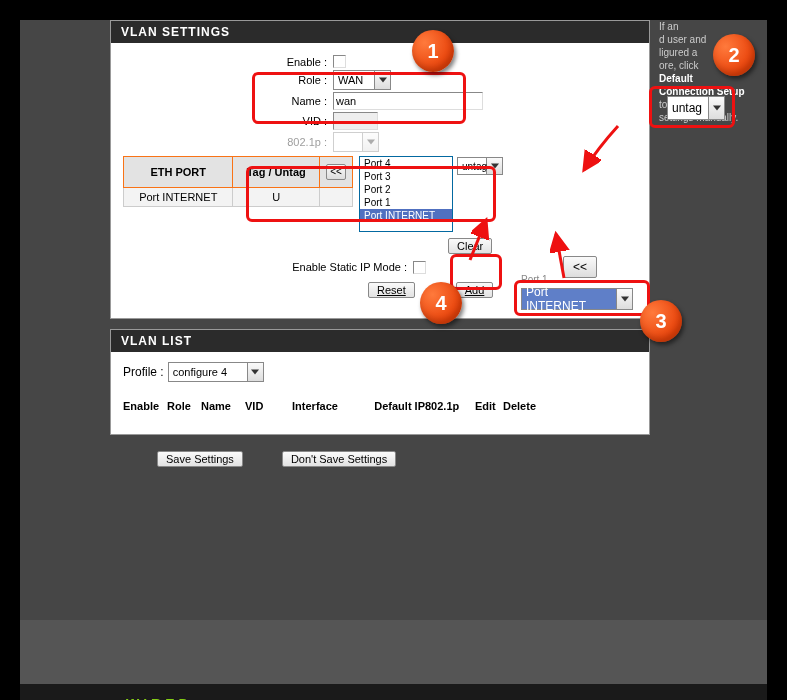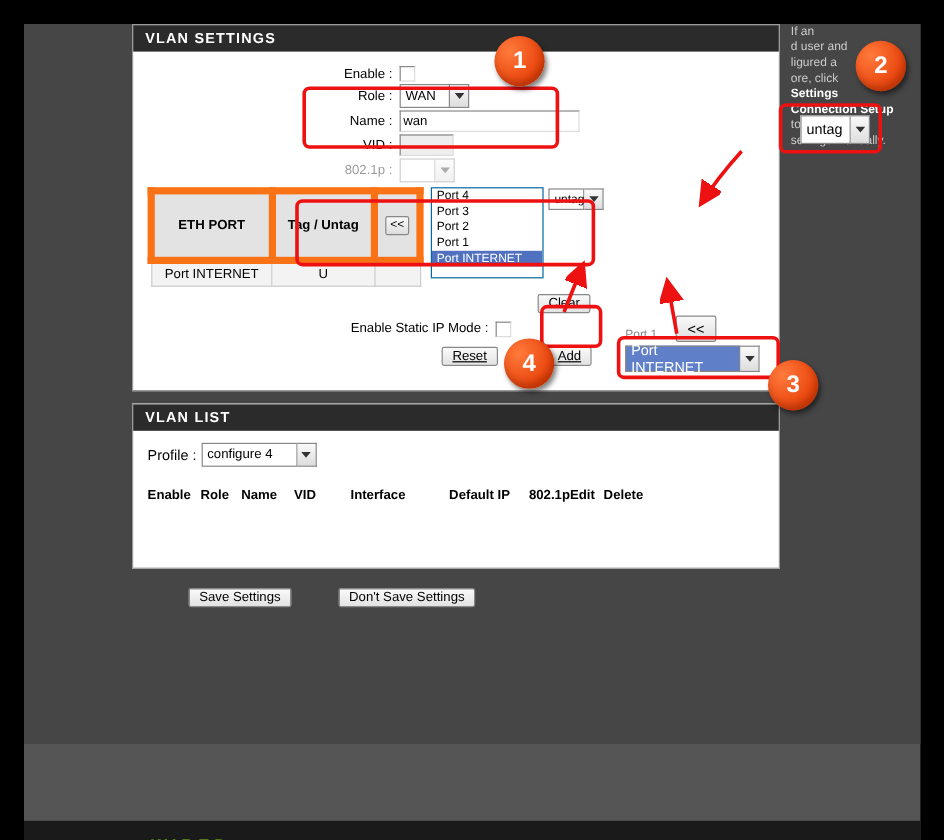--- a/index.html
+++ b/index.html
@@ -105,22 +105,22 @@
     gap: 0;
   }
   .port-table {
     border: 1px solid #888;
     border-collapse: collapse;
     font-size: 11px;
     width: 230px;
   }
   .port-table th {
     background: #e3e3e3;
-    border: 6px solid #f97316;
-    padding: 18px 6px;
+    border: 1px solid #f97316;
+    padding: 7px 6px;
     font-weight: bold;
     text-align: center;
   }
   .port-table td {
     border: 1px solid #ccc;
     padding: 3px 6px;
     text-align: center;
     background: #f3f3f3;
   }
   .move-btn {
@@ -146,21 +146,21 @@
   .port-listbox .opt {
     padding: 1px 4px;
     white-space: nowrap;
     font-size: 10px;
   }
   .port-listbox .opt.sel {
     background: #5070c0;
     color: #fff;
   }
   .bottom-buttons { display:flex; gap:4px; padding: 6px 12px 10px; }
-  .vlan-list-body { padding: 8px 12px 48px; color:#000;border-radius:27px; }
+  .vlan-list-body { padding: 8px 12px 16px; color:#000;border-radius:27px; }
   .list-headers {
     display:flex;
     font-weight:bold;
     padding: 6px 0;
     font-size: 11px;
     color: #000;
   }
   .list-headers span { display:inline-block; }
   .side-hints {
     position: absolute;
@@ -217,21 +217,21 @@
 <body>
 
 <div class="outer-frame">
   <div class="dark-surround" style="min-height:600px; padding-top:0;">
 
     <div class="side-hints">
       <span>If an</span><br>
       <span>d user and</span><br>
       <span>ligured a</span><br>
       <span>ore, click</span><br>
-      <b>Settings</b><br>
+      <b>Default</b><br>
       <b>Connection Setup</b><br>
       <span>to input all the</span><br>
       <span>settings manually.</span>
     </div>
 
     <div class="main-panel">
       <div class="section-header">VLAN SETTINGS</div>
       <div class="section-body">
         <div class="form-row">
           <div class="form-label">Enable :</div>
@@ -341,21 +341,21 @@
               </span>
           </span>
         </div>
         <div class="list-headers">
           <span style="width:44px">Enable</span>
           <span style="width:34px">Role</span>
           <span style="width:44px">Name</span>
           <span style="width:30px">VID</span>
           <span style="width:80px;text-align:center">Interface</span>
           <span style="width:70px;text-align:right">Default IP</span>
-          <span style="width:50px;text-align:right">802.1p</span>
+          <span style="width:50px;">802.1p</span>
           <span style="width:28px">Edit</span>
           <span style="width:40px">Delete</span>
         </div>
       </div>
     </div>
 
     <div class="bottom-buttons" style="background:transparent;">
       <button class="small-btn">Save Settings</button>
       <button class="small-btn">Don't Save Settings</button>
     </div>

